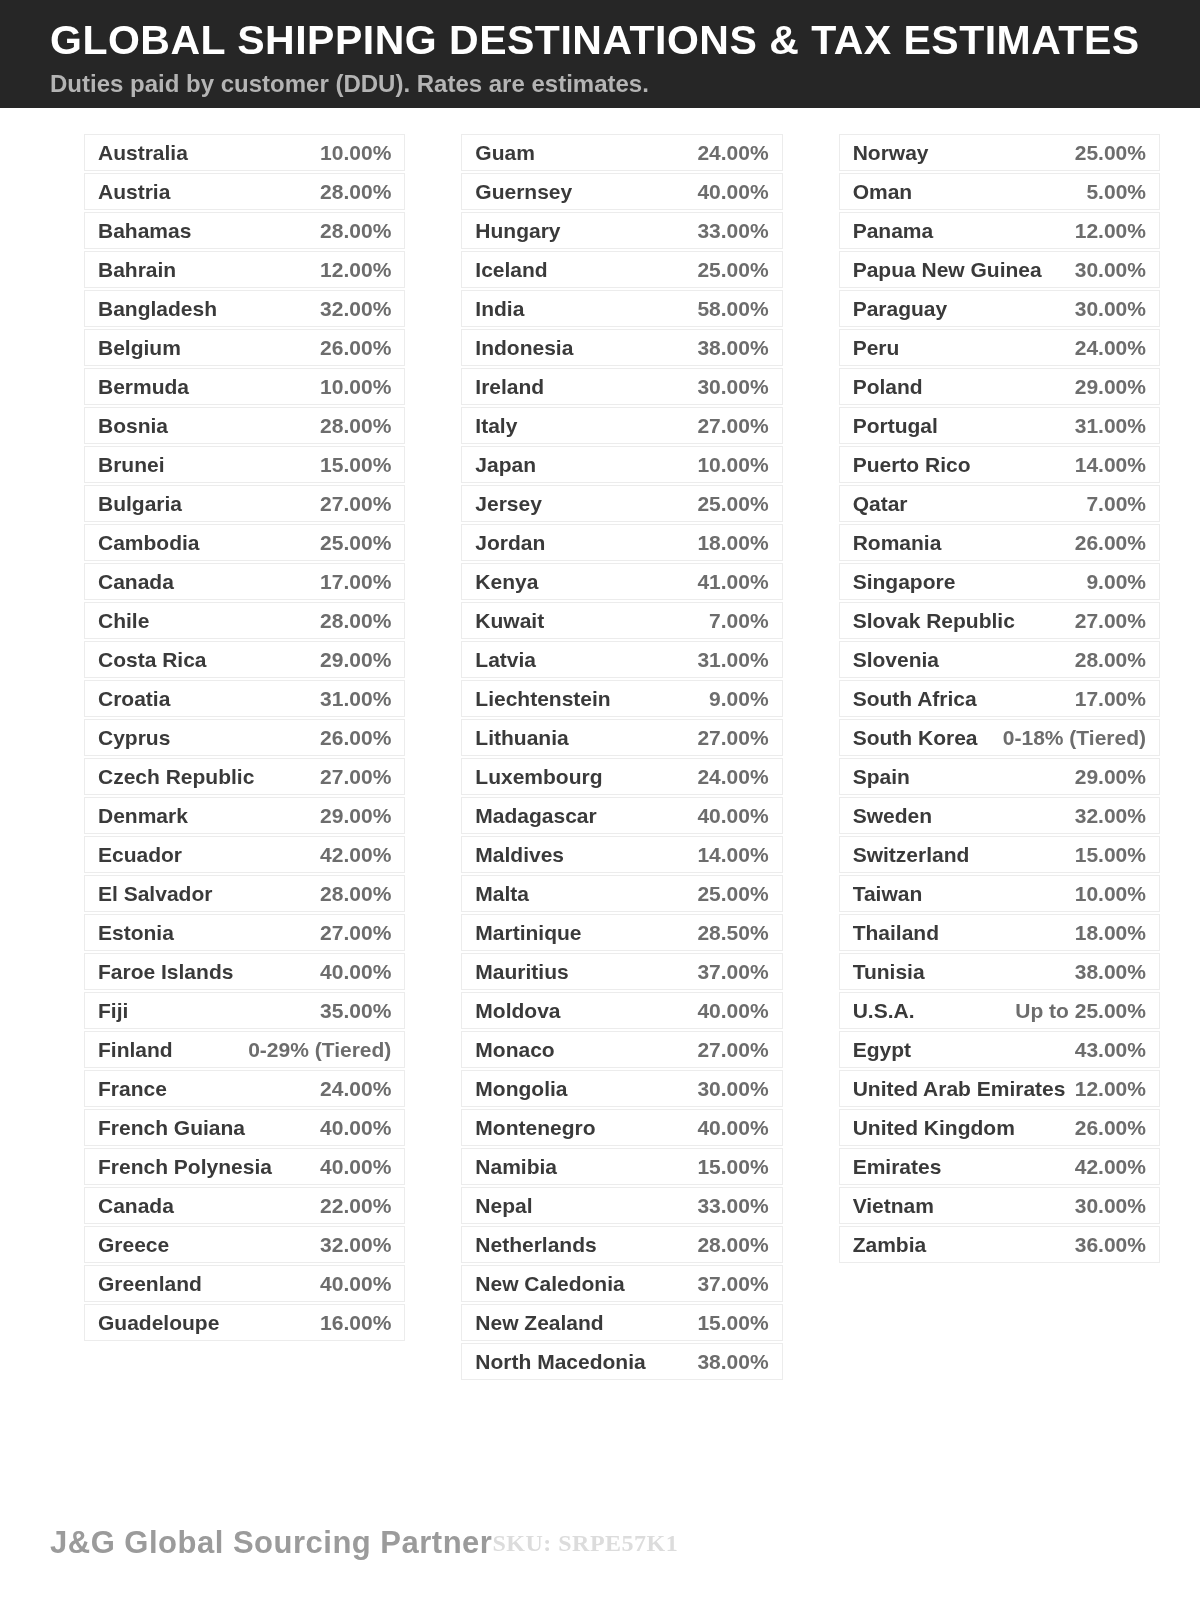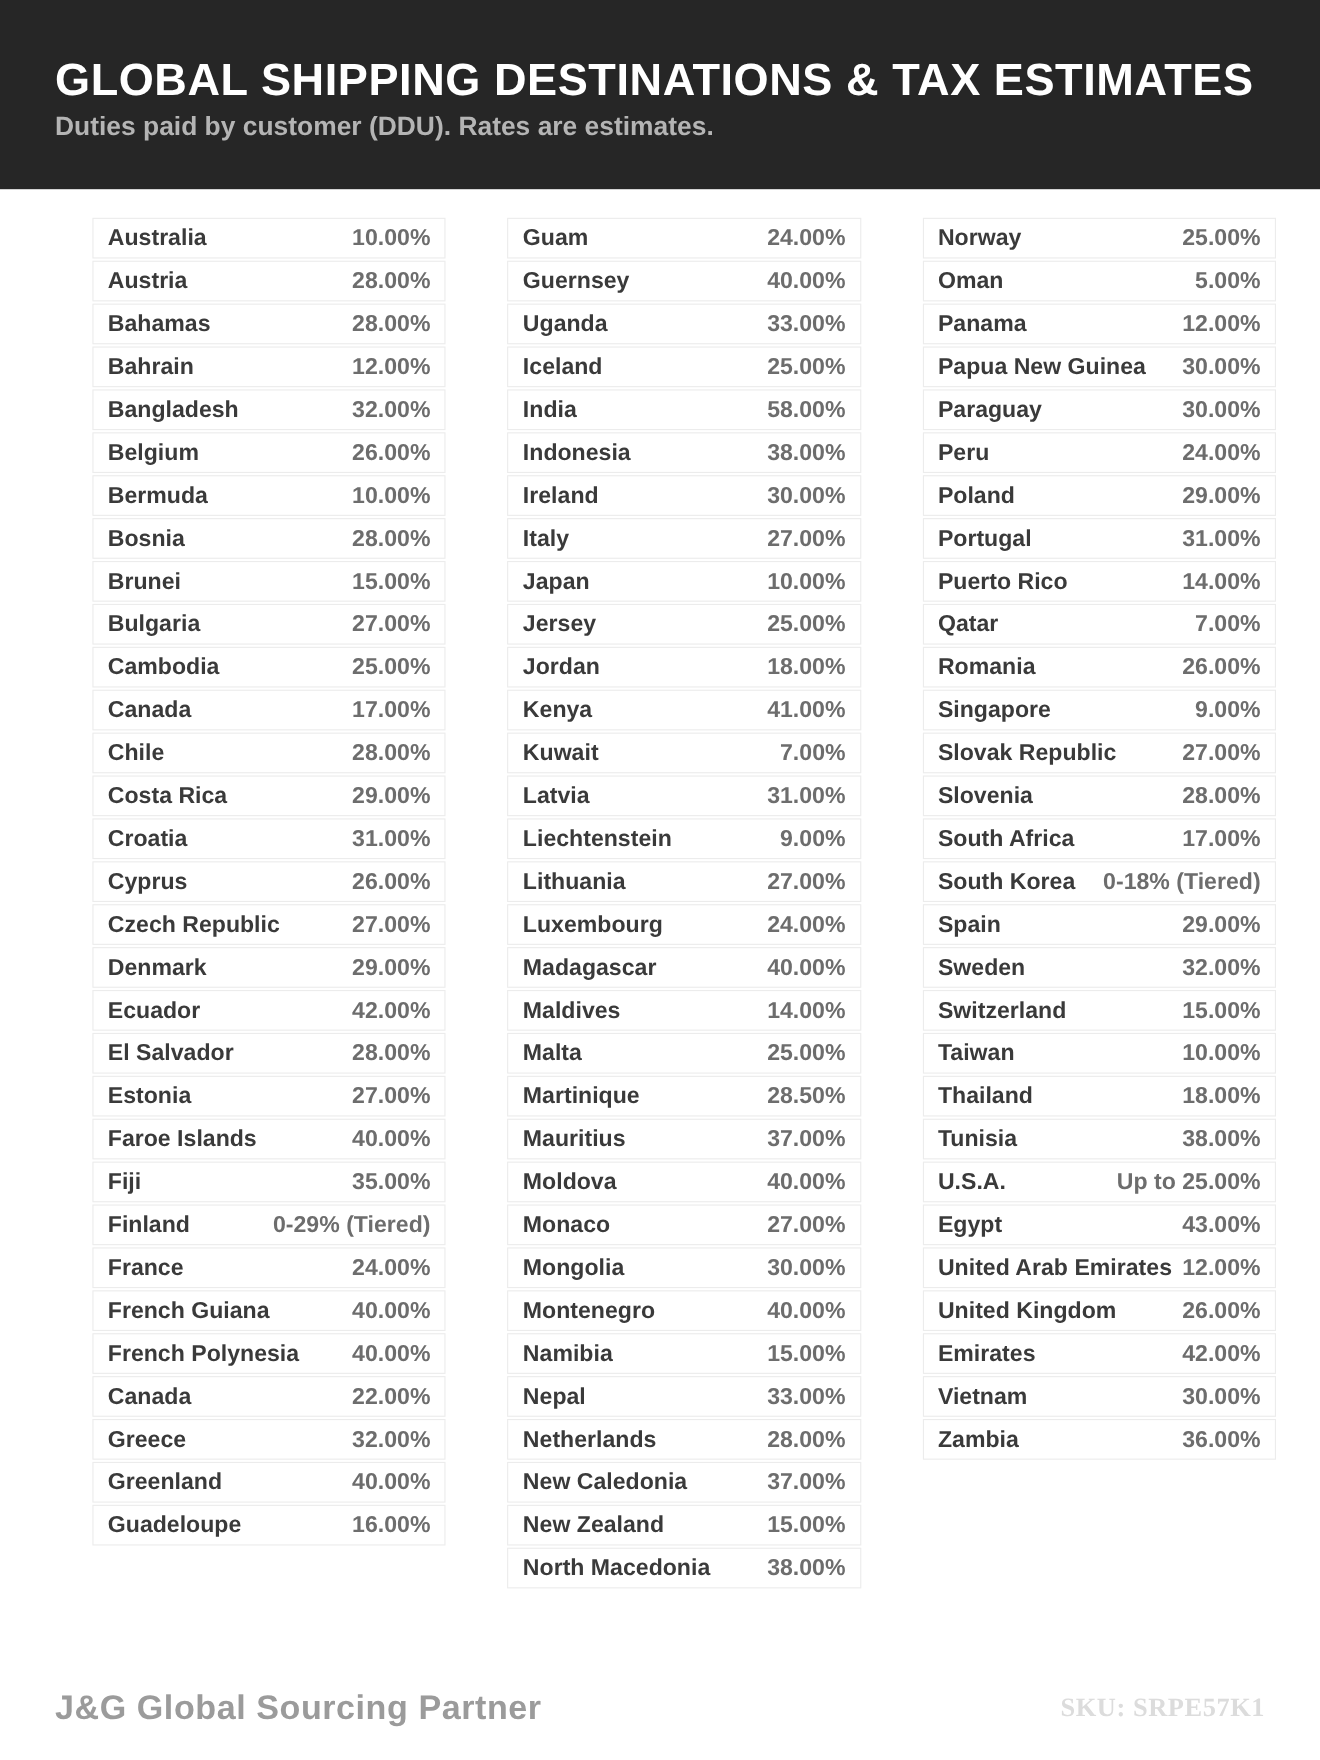--- a/index.html
+++ b/index.html
@@ -9,21 +9,21 @@
   .page {
     position: relative;
     width: 1200px;
     height: 1600px;
     background: #ffffff;
     overflow: hidden;
   }
 
   .hero {
     background: #262626;
-    height: 172px;
+    height: 108px;
     padding: 0 50px;
     display: flex;
     flex-direction: column;
     justify-content: center;
   }
   .hero h1 {
     margin: 6px 0 4px 0;
     color: #ffffff;
     font-size: 41px;
     font-weight: bold;
@@ -68,23 +68,21 @@
     white-space: nowrap;
     text-align: right;
   }
 
   .footer {
     position: absolute;
     left: 50px;
     right: 50px;
     top: 1525px;
     display: flex;
-    justify-content: space-between;
     align-items: center;
-    margin-top: 10px;
   }
   .brand {
     color: #9b9b9b;
     font-size: 31px;
     font-weight: bold;
     letter-spacing: 0.5px;
   }
   .sku {
     color: #dcdcdc;
     font-size: 24px;
@@ -233,21 +231,21 @@
     <div class="col">
         <div class="row">
           <span class="country">Guam</span>
           <span class="rate">24.00%</span>
         </div>
         <div class="row">
           <span class="country">Guernsey</span>
           <span class="rate">40.00%</span>
         </div>
         <div class="row">
-          <span class="country">Uganda</span>
+          <span class="country">Hungary</span>
           <span class="rate">33.00%</span>
         </div>
         <div class="row">
           <span class="country">Iceland</span>
           <span class="rate">25.00%</span>
         </div>
         <div class="row">
           <span class="country">India</span>
           <span class="rate">58.00%</span>
         </div>

